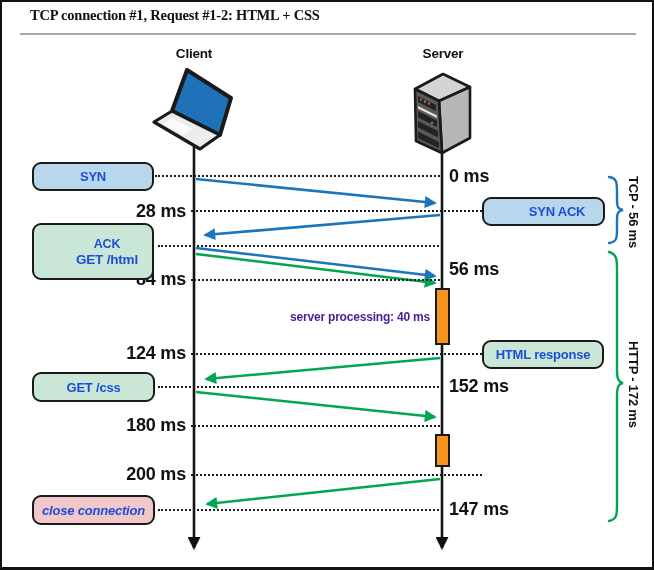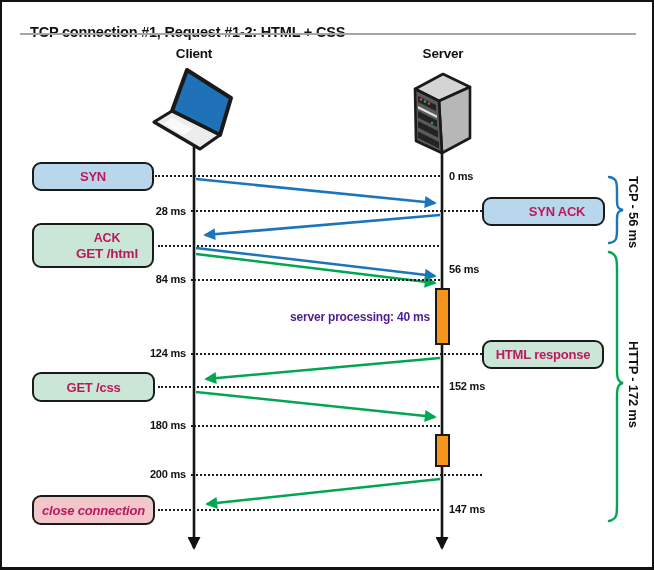--- a/index.html
+++ b/index.html
@@ -2,42 +2,42 @@
 <html><head>
 <meta charset="utf-8">
 <style>
   * { margin:0; padding:0; box-sizing:border-box; }
   body { background:#fff; font-family:"Liberation Sans", sans-serif; letter-spacing:-0.2px; }
   .canvas {
     position:relative; width:654px; height:570px; background:#ffffff;
     border:2px solid #121212; border-bottom-width:3px; overflow:hidden;
   }
   .title {
-    position:absolute; left:28px; top:22px; font-size:14.5px; font-weight:700; color:#111;
+    position:absolute; left:28px; top:5px; font-size:14.5px; font-weight:700; color:#111;font-family:Liberation Serif, serif;
   }
   .title-rule {
     position:absolute; left:18px; top:31px; width:616px; height:2px; background:#a6a6a6;
   }
   .col-label {
     position:absolute; top:44px; width:120px; text-align:center;
     font-size:13.5px; font-weight:700; color:#111;
   }
   .col-client { left:132px; }
   .col-server { left:381px; }
   .svg-layer { position:absolute; left:0; top:0; }
   .dotted { position:absolute; height:0; border-top:2px dotted #1c1c1c; }
   .tmark {
-    position:absolute; width:60px; font-size:11px; font-weight:700; color:#111; line-height:16px;
+    position:absolute; width:60px; font-size:18px; font-weight:700; color:#111; line-height:16px;
   }
   .tmark.left  { left:124px; text-align:right; }
   .tmark.right { left:447px; text-align:left; }
   .msgbox {
     position:absolute; border:2.5px solid #1a1a1a; border-radius:9px;
     display:flex; flex-direction:column; align-items:center; justify-content:center;
-    font-size:13px; font-weight:700; color:#be185d; text-align:left; line-height:15px;
+    font-size:13px; font-weight:700; color:#1d4ed8; text-align:left; line-height:15px;
   }
   .box-blue  { background:#b9d7ec; }
   .box-green { background:#c9e6d6; }
   .box-pink  { background:#f1c7c9; font-style:italic; font-weight:700; }
   .msgbox .sub { font-weight:600; font-size:12.5px; }
   .msgbox .main { font-weight:800; font-size:13.5px; }
   .proc-rect {
     position:absolute; left:433px; width:15px; background:#f7941d; border:2px solid #1a1a1a;
   }
   .proc-label {
@@ -124,21 +124,21 @@
   <div class="tmark right" style="top:235px;margin-top:24px;">56 ms</div>
   <div class="tmark left" style="top:269px;">84 ms</div>
   <div class="tmark left" style="top:343px;">124 ms</div>
   <div class="tmark right" style="top:376px;">152 ms</div>
   <div class="tmark left" style="top:415px;">180 ms</div>
   <div class="tmark left" style="top:464px;">200 ms</div>
   <div class="tmark right" style="top:499px;">147 ms</div>
 
   <div class="msgbox box-blue" style="left:30px;  top:160px; width:122px; height:29px;">SYN</div>
   <div class="msgbox box-blue" style="left:480px; top:195px; width:123px; height:29px;padding-left:27px;">SYN ACK</div>
-  <div class="msgbox box-green" style="left:30px;  top:221px; width:122px; height:45px;padding-left:28px;">
+  <div class="msgbox box-green" style="left:30px;  top:221px; width:122px; height:57px;padding-left:28px;">
     <span class="sub">ACK</span>
     <span class="main">GET /html</span>
   </div>
   <div class="msgbox box-green" style="left:480px; top:338px; width:122px; height:29px;">HTML response</div>
   <div class="msgbox box-green" style="left:30px;  top:370px; width:123px; height:30px;">GET /css</div>
   <div class="msgbox box-pink" style="left:30px;  top:493px; width:123px; height:30px;">close connection</div>
 
   <div class="proc-rect" style="top:286px; height:57px;"></div>
   <div class="proc-rect" style="top:432px; height:33px;"></div>
   <div class="proc-label" style="top:308px;">server processing: 40 ms</div>

